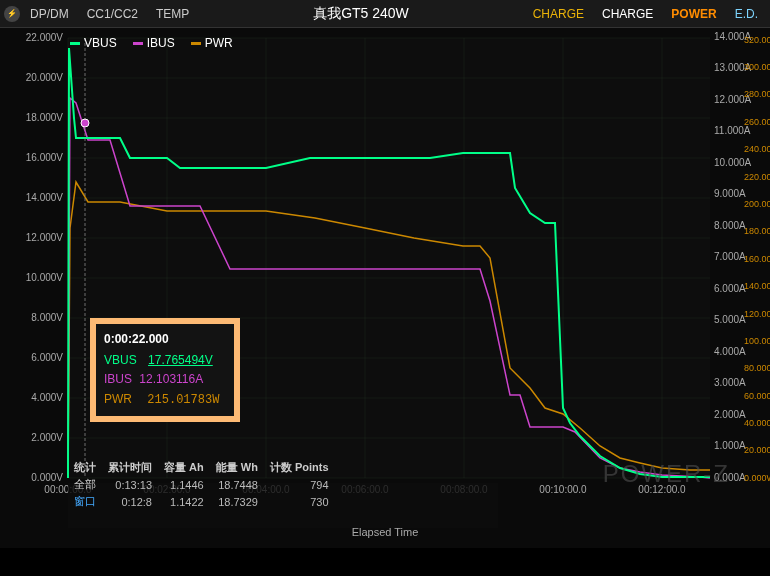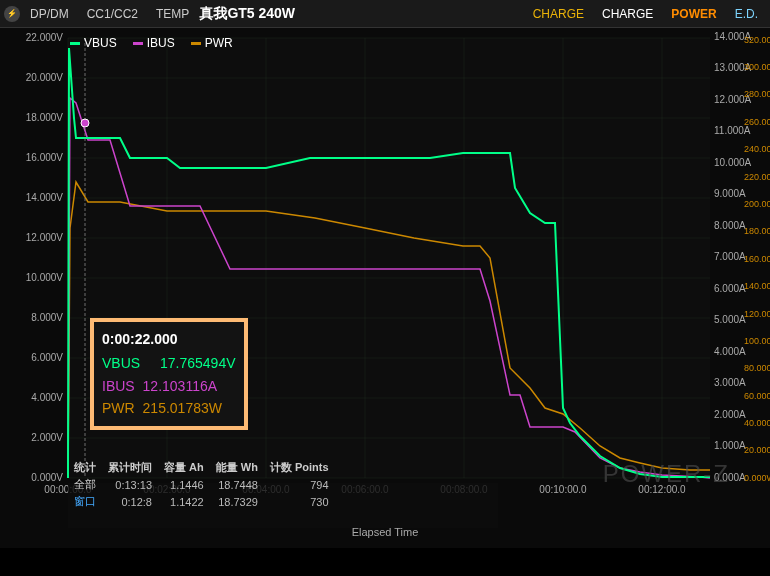--- a/index.html
+++ b/index.html
@@ -40,22 +40,23 @@
       border-radius: 50%;
       background: #444;
       display: flex;
       align-items: center;
       justify-content: center;
       font-size: 8px;
       color: #aaa;
     }
     .title-center {
       flex: 1;
+      text-align: center;
       font-size: 14px;
-      font-weight: bold;
+      font-weight: normal;
       color: #fff;
     }
     .top-right-btns {
       display: flex;
       gap: 2px;
     }
     .charge-btn { color: #eab308; font-size: 12px; padding: 2px 8px; cursor: pointer; }
     .energy-btn { color: #fff; font-size: 12px; padding: 2px 8px; cursor: pointer; }
     .power-btn { color: #ff8c00; font-size: 12px; font-weight: bold; padding: 2px 8px; cursor: pointer; }
     .ed-btn { color: #7dd3fc; font-size: 12px; padding: 2px 8px; cursor: pointer; }
@@ -94,23 +95,23 @@
       width: 10px;
       height: 3px;
     }
 
     
     #tooltip {
       position: absolute;
       left: 90px;
       top: 290px;
       background: rgba(20,20,20,0.92);
-      border: 4px solid #fdba74;
+      border: 6px solid #fdba74;
       padding: 6px 8px;
-      font-size: 14px;
+      font-size: 12px;
       line-height: 1.6;
       min-width: 150px;
     }
 
     
     #stats-bar {
       position: absolute;
       bottom: 38px;
       left: 68px;
       right: 20px;
@@ -383,29 +384,29 @@
     <div class="legend-item">
       <div class="legend-dot" style="background:#cc8800;"></div>
       <span>PWR</span>
     </div>
   </div>
 
   <div id="tooltip">
     <div style="color:#fff; font-weight:bold; margin-bottom:2px;">0:00:22.000</div>
     <div>
       <span style="color:#00ff88;">VBUS</span>
-      <span style="color:#00ff88; margin-left:16px;">17.765494V</span>
+      <span style="color:#00ff88; margin-left:8px;text-decoration:underline;">17.765494V</span>
     </div>
     <div>
       <span style="color:#cc44cc;">IBUS</span>
       <span style="color:#cc44cc; margin-left:4px;">12.103116A</span>
     </div>
     <div>
       <span style="color:#cc8800;">PWR</span>
-      <span style="color:#cc8800; margin-left:4px;">215.01783W</span>
+      <span style="color:#cc8800; margin-left:12px;font-family:Liberation Mono, monospace;">215.01783W</span>
     </div>
   </div>
 
   <div id="stats-bar">
     <table class="stats-table">
       <thead>
         <tr>
           <th>统计</th>
           <th>累计时间</th>
           <th>容量 Ah</th>

